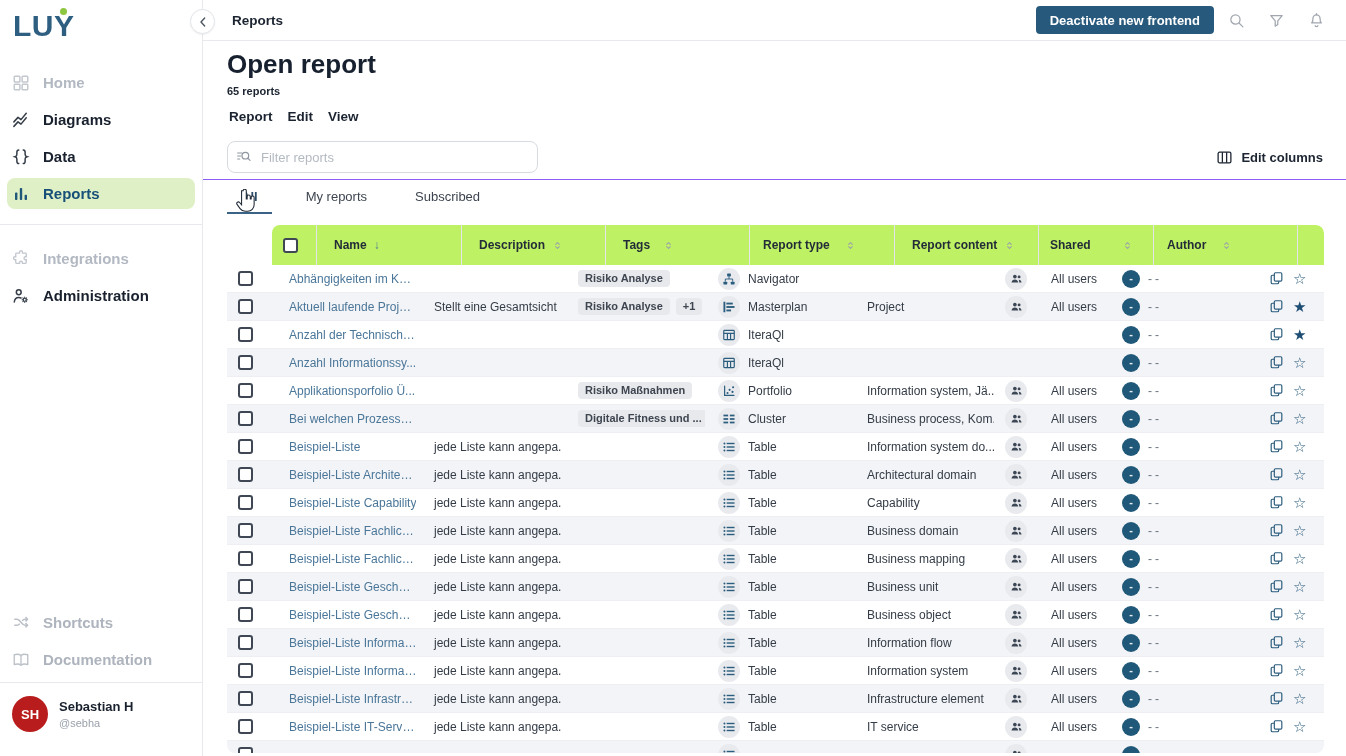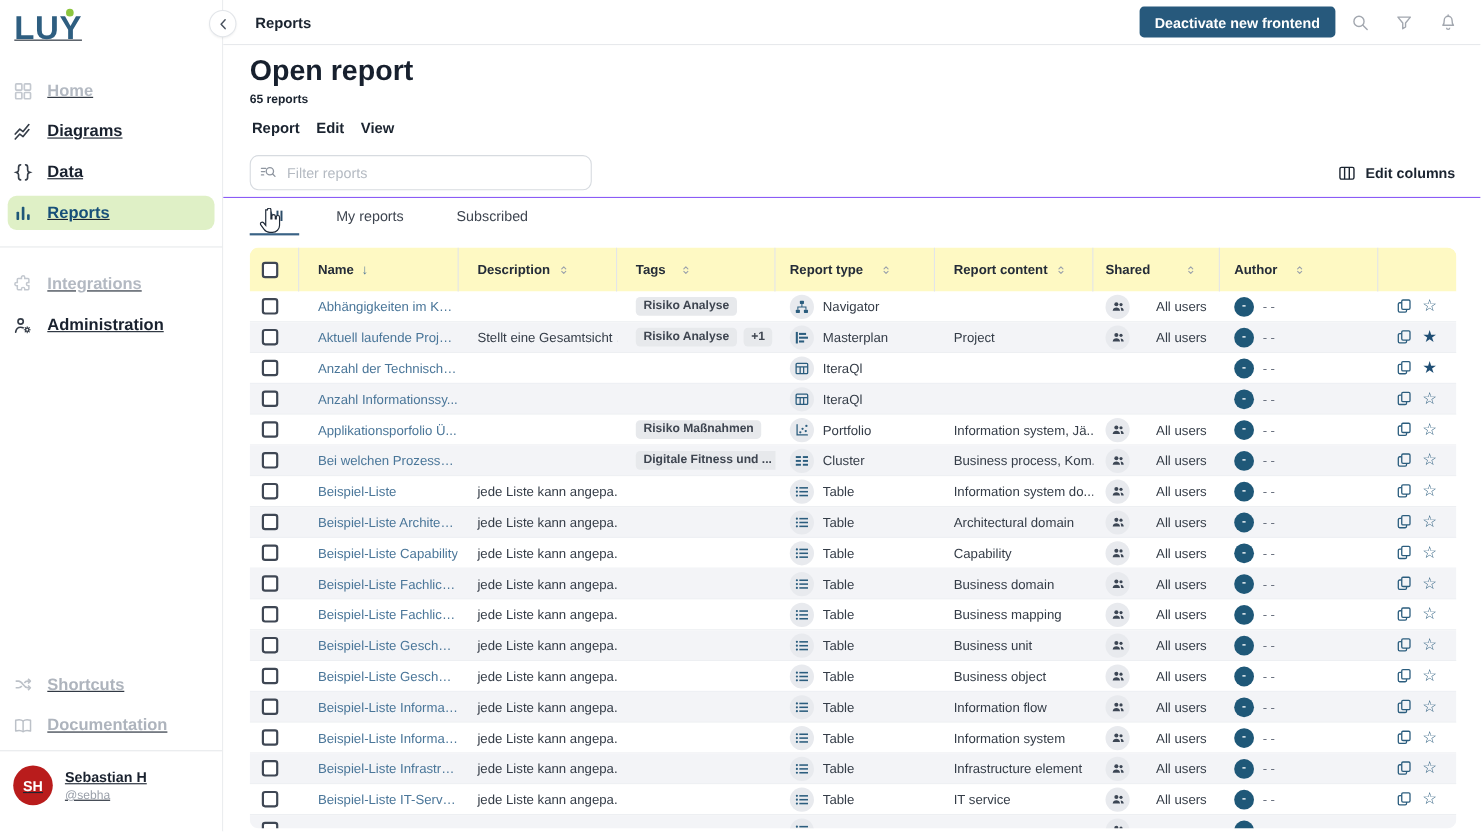--- a/index.html
+++ b/index.html
@@ -1,21 +1,21 @@
 <!DOCTYPE html>
 <html><head>
 <meta charset="utf-8">
 <style>
   html,body{margin:0;padding:0;width:1346px;height:756px;overflow:hidden;background:#fff;}
   *{box-sizing:border-box;}
   .app{display:flex;width:1346px;height:756px;position:relative;background:#fff;
        font-family:"Liberation Sans",sans-serif;color:#1b2430;-webkit-font-smoothing:antialiased;}
 
   
-  .sidebar{width:203px;min-width:203px;border-right:1px solid #e7e9ec;display:flex;flex-direction:column;background:#fff;text-decoration:underline;}
+  .sidebar{width:203px;min-width:203px;border-right:1px solid #e7e9ec;display:flex;flex-direction:column;background:#fff;}
   .logo{padding:9px 0 2px 13px;position:relative;width:120px;}
   .logo-text{font-size:30px;font-weight:700;color:#2e5e80;letter-spacing:.5px;line-height:1.1;}
   .logo-dot{position:absolute;left:60px;top:8px;width:7px;height:7px;border-radius:50%;background:#8dc63f;}
   .nav{padding-top:20px;}
   .nav-item{display:flex;align-items:center;gap:13px;height:37px;padding:0 12px;font-size:15px;
             font-weight:600;color:#19212e;cursor:pointer;}
   .nav-ico{width:18px;height:18px;display:flex;align-items:center;justify-content:center;color:#353d48;}
   .nav-item.disabled{color:#b3b9c2;}
   .nav-item.disabled .nav-ico{color:#c3c8cf;}
   .nav-item.active{background:#dff0c6;margin:3px 7px;padding:0 5px;border-radius:8px;height:31px;color:#174f79;}
@@ -61,21 +61,21 @@
                     font-weight:600;color:#1b2430;font-family:inherit;cursor:pointer;margin-top:8px;padding:0;}
   .edit-columns-btn .ec-ico{width:17px;height:17px;display:flex;color:#1b2430;}
 
   .tabs{display:flex;padding-left:24px;height:34px;min-height:34px;align-items:stretch;gap:20px;}
   .tab{display:flex;align-items:center;padding:0 14px;font-size:13px;font-weight:500;color:#3e4550;
        border-bottom:2px solid transparent;cursor:pointer;}
   .tab.active{color:#2c4c68;font-weight:700;border-bottom-color:#3a6386;}
 
   
   .table-wrap{margin:11px 23px 0 24px;width:1097px;height:528px;border-radius:8px;overflow:hidden;}
-  .thead{display:flex;background:#fef9c3;height:40px;min-height:40px;align-items:center;border-radius:8px 8px 0 0;}
+  .thead{display:flex;background:#bef264;height:40px;min-height:40px;align-items:center;border-radius:8px 8px 0 0;margin-left:45px;}
   .th{display:flex;align-items:center;height:100%;border-right:1px solid #e3e5e9;font-size:12px;font-weight:700;
       color:#242c38;cursor:pointer;}
   .th.c-actions{border-right:none;cursor:default;}
   .th-label{margin-right:7px;white-space:nowrap;}
   .sort-desc{color:#53799a;font-size:12px;font-weight:400;}
   .sort-both{color:#9aa1ab;display:flex;}
   .tr{display:flex;align-items:center;height:28px;min-height:28px;border-bottom:1px solid #edeff2;background:#fff;}
   .tbody .tr:nth-child(even){background:#f3f4f7;}
   .td{display:flex;align-items:center;height:100%;font-size:12px;color:#343c47;white-space:nowrap;overflow:hidden;}
   .c-select{width:45px;min-width:45px;padding-left:11px;}

